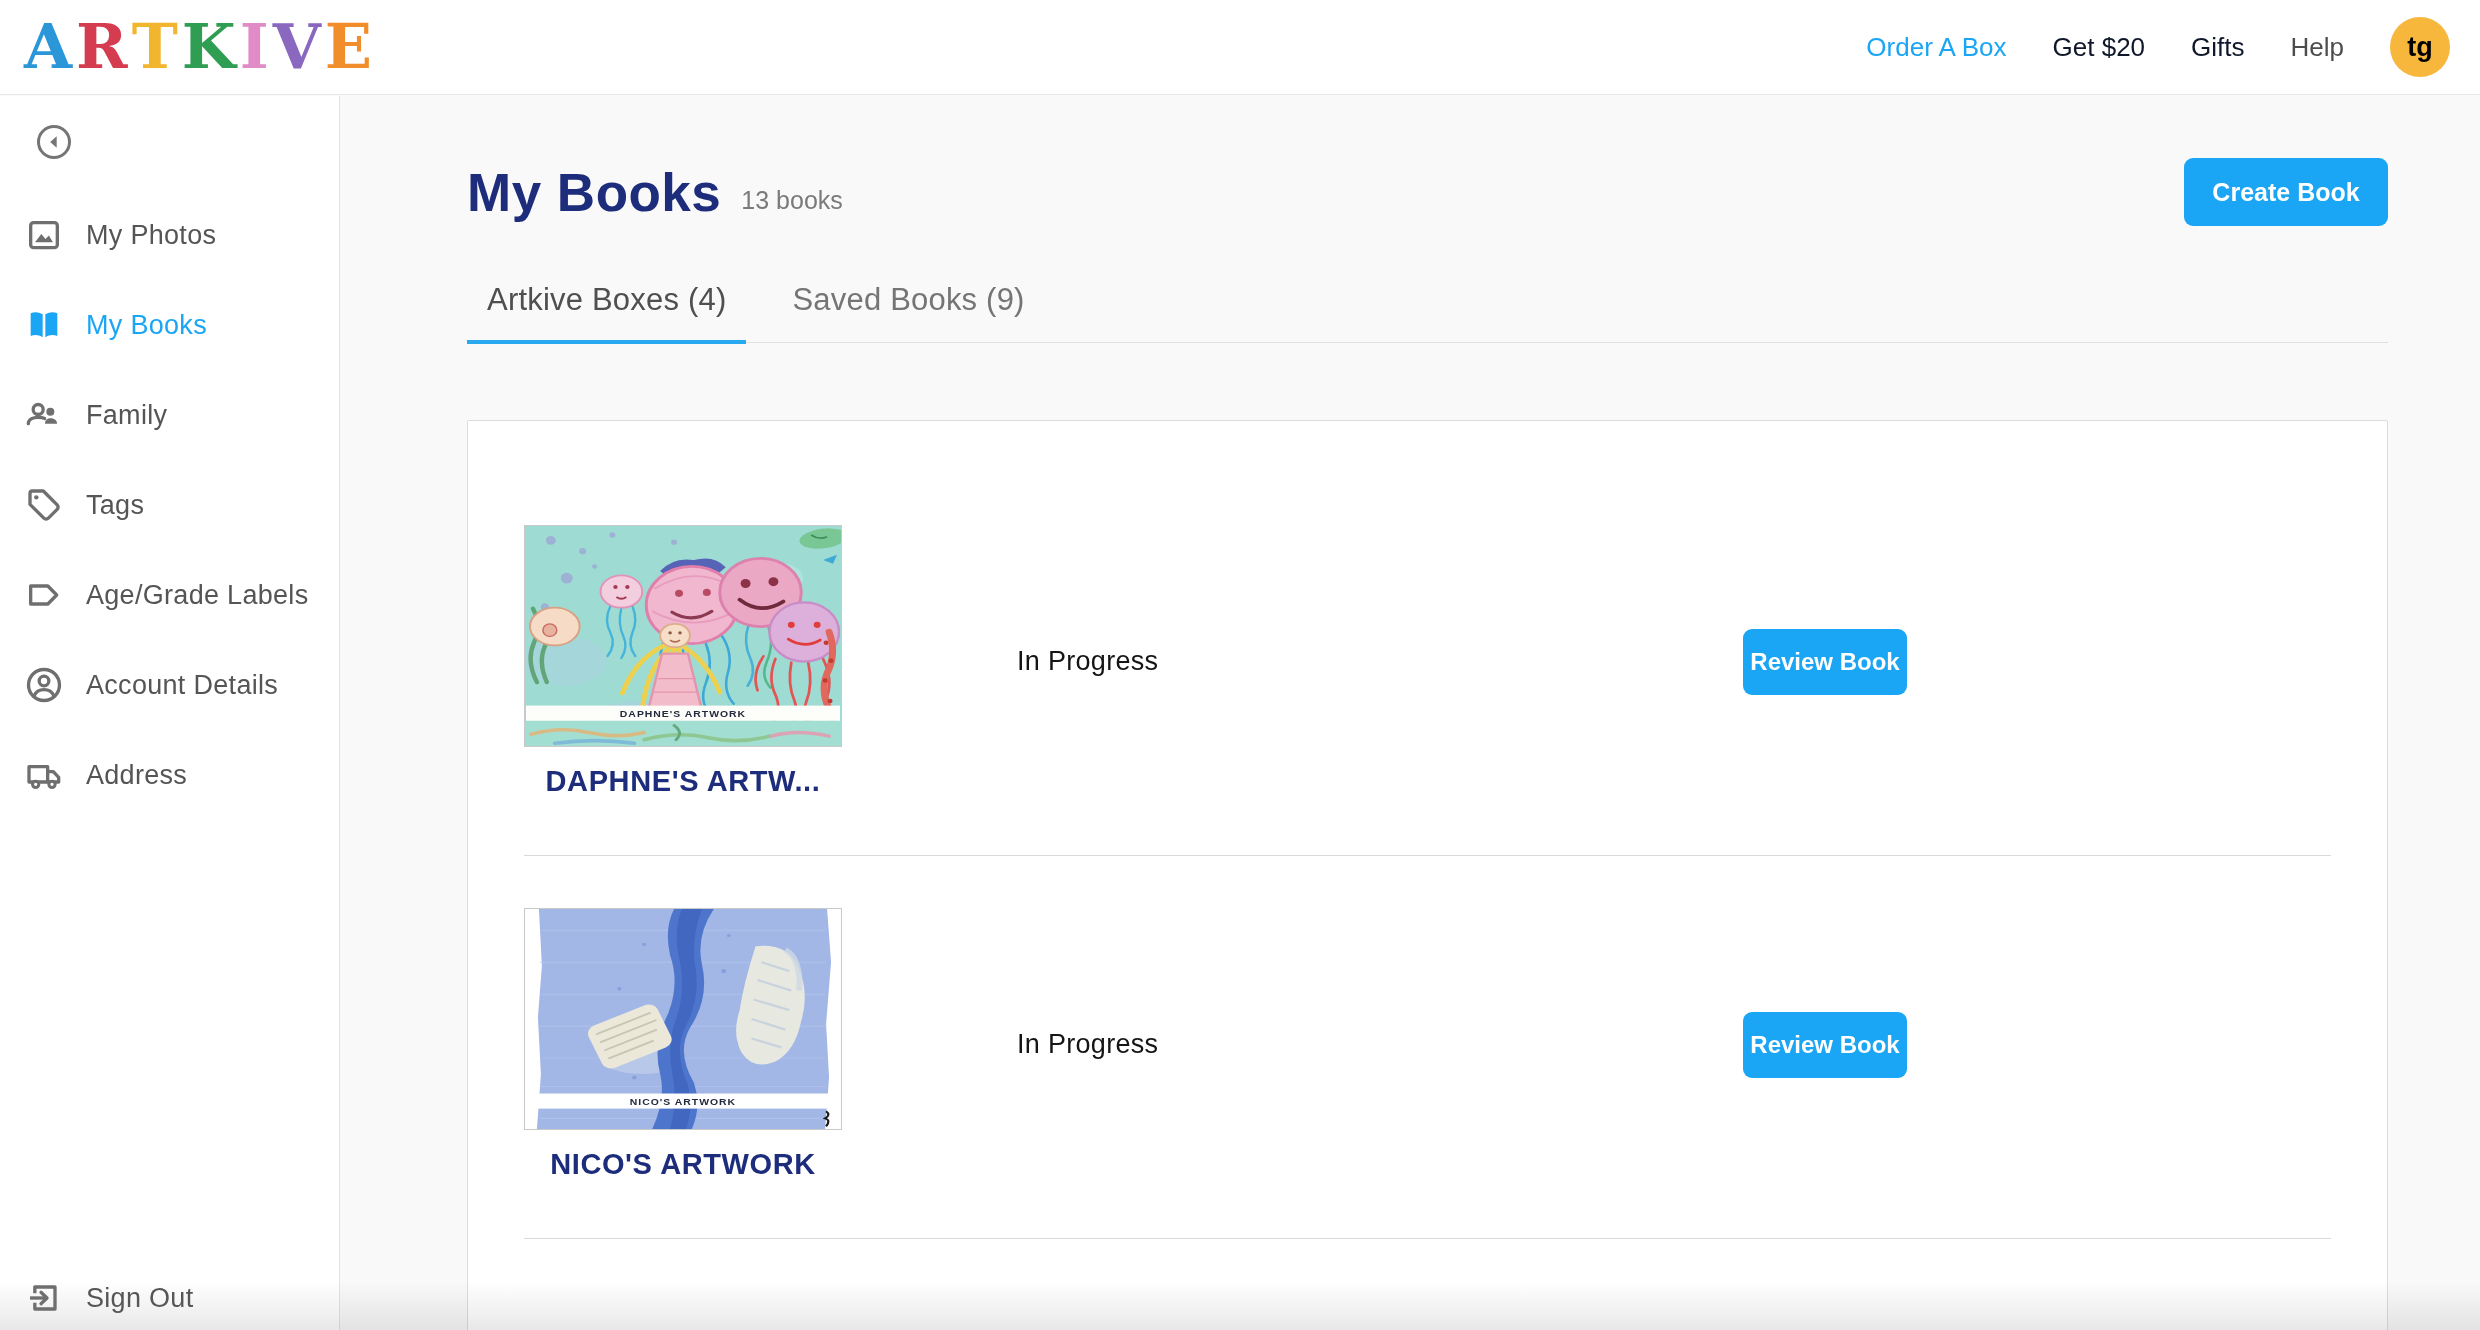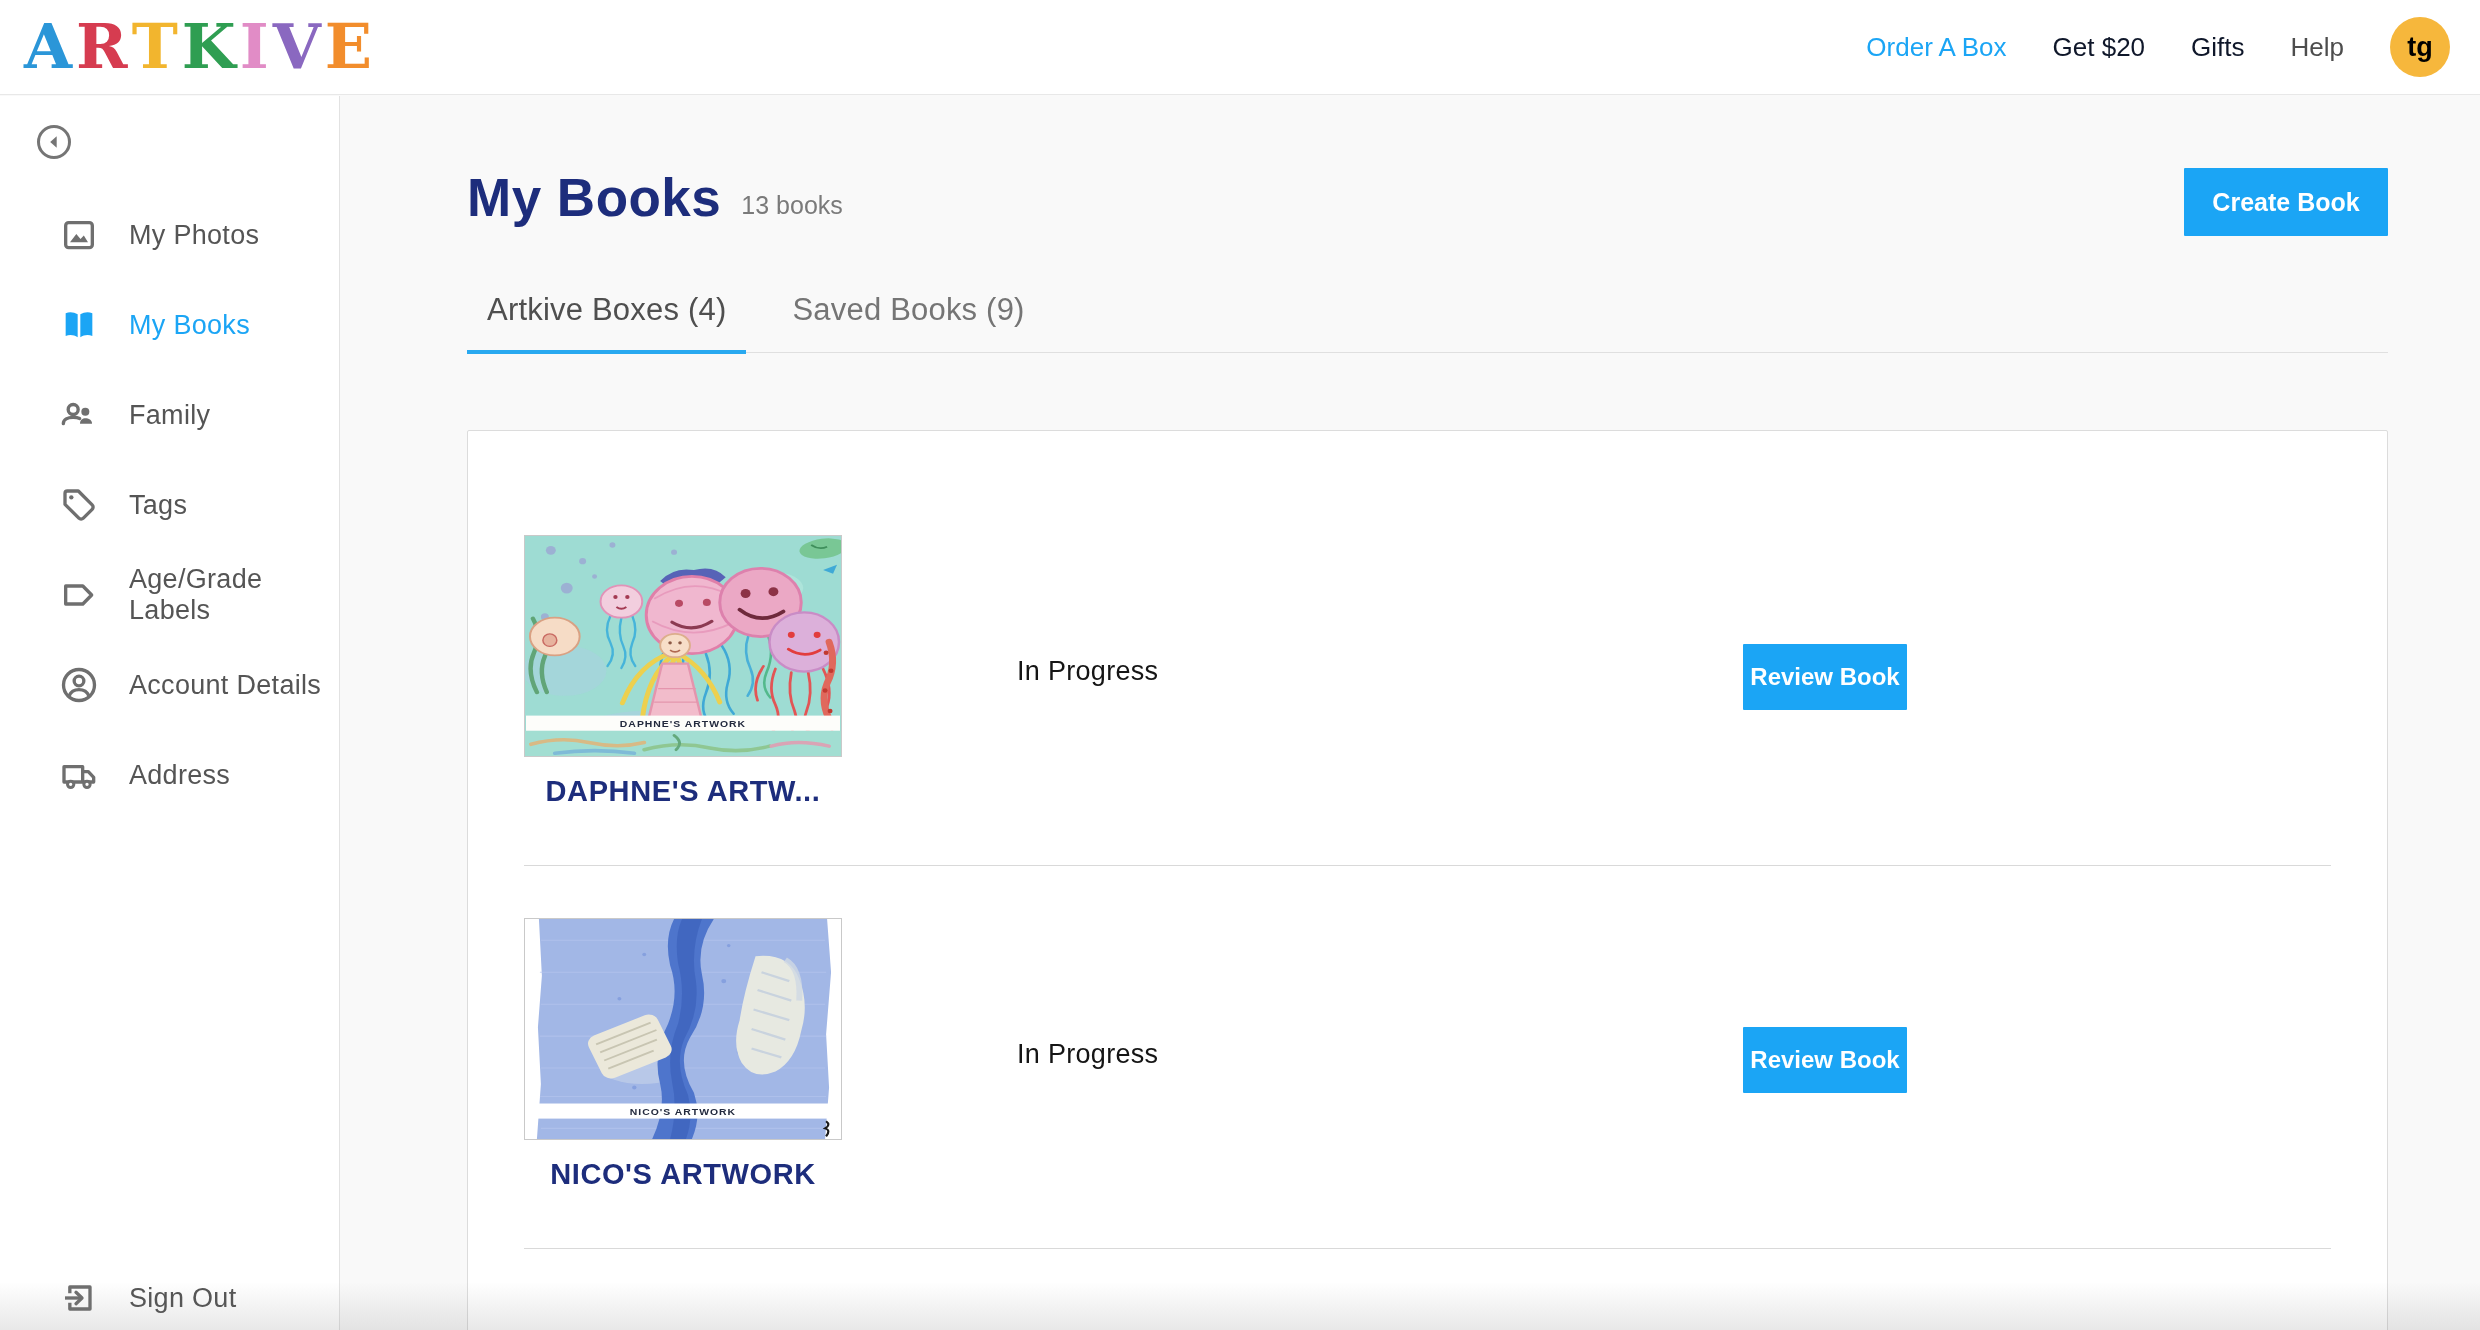--- a/index.html
+++ b/index.html
@@ -17,35 +17,35 @@
   .nav-link.gray { color:#0f172a; }
   .nav-link.dark { color:#4d4d4d; }
   .avatar { width:60px; height:60px; border-radius:50%; background:#f6b73c; color:#000000;
             display:flex; align-items:center; justify-content:center; font-size:27px; font-weight:bold; cursor:pointer; }
 
   
   .sidebar { position:absolute; top:96px; left:0; bottom:0; width:340px; background:#fff;
              border-right:1px solid #e2e2e2; display:flex; flex-direction:column; z-index:5; }
   .collapse-btn { margin:26px 0 0 34px; width:40px; height:40px; cursor:pointer; }
   .side-nav { margin-top:28px; display:flex; flex-direction:column; }
-  .side-item { height:90px; display:flex; align-items:center; padding-left:34px; gap:30px;
-               font-size:27px; color:#555; cursor:pointer;margin-left:25px; }
+  .side-item { height:90px; display:flex; align-items:center; padding-left:24px; gap:22px;
+               font-size:27px; color:#555; cursor:pointer; }
   .side-item .lbl { letter-spacing:0.3px; }
   .side-item.active { color:#1ba5f5; }
   .signout { margin-top:auto; margin-bottom:-13px; }
   .icon24 { width:40px; height:40px; flex:0 0 40px; }
 
   
   .main { position:absolute; left:341px; top:96px; right:0; bottom:0; background:#f9f9f9;
           padding:62px 92px 0 126px; overflow:hidden; }
   .head-row { display:flex; align-items:center; }
   .page-title { font-size:53px; font-weight:bold; color:#1d2d7c; letter-spacing:0.5px; }
   .books-count { margin-left:20px; margin-top:16px; font-size:25px; color:#7a7a7a; }
   .btn { border:none; background:#1ba5f5; color:#fff; font-family:"Liberation Sans", sans-serif;
-         font-weight:bold; border-radius:1px; cursor:pointer;margin-top:10px; }
+         font-weight:bold; border-radius:9px; cursor:pointer; }
   .create-btn { margin-left:auto; width:204px; height:68px; font-size:25px; }
 
   .tabs { margin-top:56px; display:flex; gap:26px; border-bottom:1px solid #e0e0e0;align-items:center; }
   .tab { position:relative; font-size:31px; color:#757575; padding:0 20px 24px; cursor:pointer; letter-spacing:0.2px; }
   .tab.active { color:#4f4f4f; }
   .tab.active::after { content:""; position:absolute; left:0; right:0; bottom:-2px; height:4px; background:#29a9f0; }
 
   .card { margin-top:77px; background:#fff; border:1px solid #dcdcdc; border-radius:2px;
           padding:52px 56px 0; height:1200px; }
   .book-row { display:grid; grid-template-columns:493px 726px auto 1fr; align-items:center; padding:52px 0 57px; }

